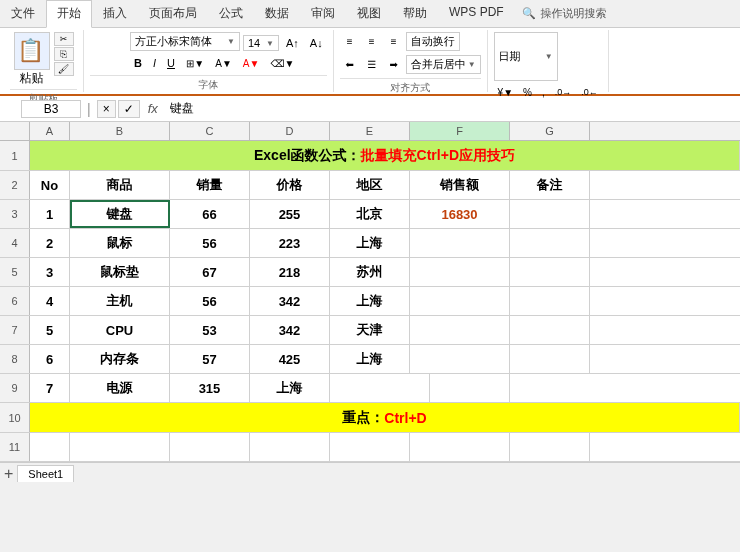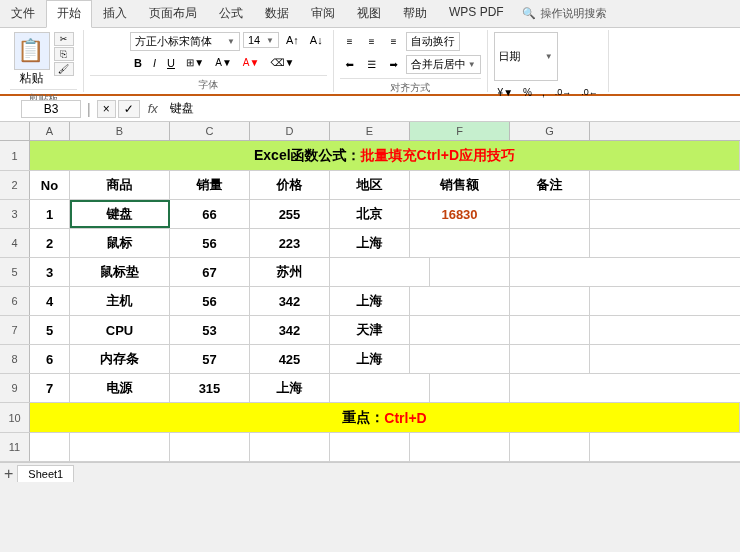--- a/index.html
+++ b/index.html
@@ -9,21 +9,21 @@
     .ribbon-tab.active { background: #fff; color: #333; border-color: #ccc #ccc #fff #ccc; margin-bottom: -1px; }
     .ribbon-content { display: flex; align-items: stretch; padding: 2px 4px; height: 68px; background: #fff; border-bottom: 2px solid #c55a11; }
     .ribbon-group { display: flex; flex-direction: column; align-items: center; padding: 2px 6px; border-right: 1px solid #e0e0e0; min-width: 50px; }
     .ribbon-group-content { display: flex; align-items: center; flex: 1; gap: 2px; }
     .ribbon-group-label { font-size: 10px; color: #666; margin-top: 2px; border-top: 1px solid #e0e0e0; width: 100%; text-align: center; padding-top: 2px; }
     .small-btns { display: flex; flex-direction: column; gap: 1px; }
     .small-btn { width: 20px; height: 14px; background: #f5f5f5; border: 1px solid #ccc; font-size: 9px; display: flex; align-items: center; justify-content: center; cursor: pointer; }
 
     
     .font-group { min-width: 180px; }
-    .font-row { display: flex; align-items: flex-start; gap: 3px; margin-bottom: 2px; padding-left: 40px; }
+    .font-row { display: flex; align-items: flex-end; gap: 3px; margin-bottom: 2px; padding-left: 40px; }
     .font-name-box { border: 1px solid #ccc; padding: 1px 4px; font-size: 11px; width: 110px; display: flex; align-items: center; justify-content: space-between; cursor: pointer; }
     .font-size-box { border: 1px solid #ccc; padding: 1px 4px; font-size: 11px; width: 36px; display: flex; align-items: center; justify-content: space-between; cursor: pointer; }
     .font-btn { border: 1px solid transparent; padding: 1px 3px; cursor: pointer; font-size: 11px; }
     .bold { font-weight: bold; }
     .italic { font-style: italic; }
     .underline { text-decoration: underline; }
 
     
     .align-group { min-width: 130px; }
     .align-row { display: flex; gap: 2px; margin-bottom: 2px; }
@@ -231,20 +231,21 @@
     <div class="cell cell-white cell-bold" style="width:80px;">上海</div>
     <div class="cell cell-white" style="width:100px;"></div>
     <div class="cell cell-white" style="width:80px;"></div>
   </div>
 
   <div class="sheet-row" style="min-height:28px; background:#fff;">
     <div class="row-num">5</div>
     <div class="cell cell-white cell-bold" style="width:40px;">3</div>
     <div class="cell cell-white cell-bold" style="width:100px;">鼠标垫</div>
     <div class="cell cell-white cell-bold" style="width:80px;">67</div>
+    <div class="cell cell-white cell-bold" style="width:80px;">218</div>
     <div class="cell cell-white cell-bold" style="width:80px;">苏州</div>
     <div class="cell cell-white" style="width:100px;"></div>
     <div class="cell cell-white" style="width:80px;"></div>
   </div>
 
   <div class="sheet-row" style="min-height:28px; background:#fff;">
     <div class="row-num">6</div>
     <div class="cell cell-white cell-bold" style="width:40px;">4</div>
     <div class="cell cell-white cell-bold" style="width:100px;">主机</div>
     <div class="cell cell-white cell-bold" style="width:80px;">56</div>

